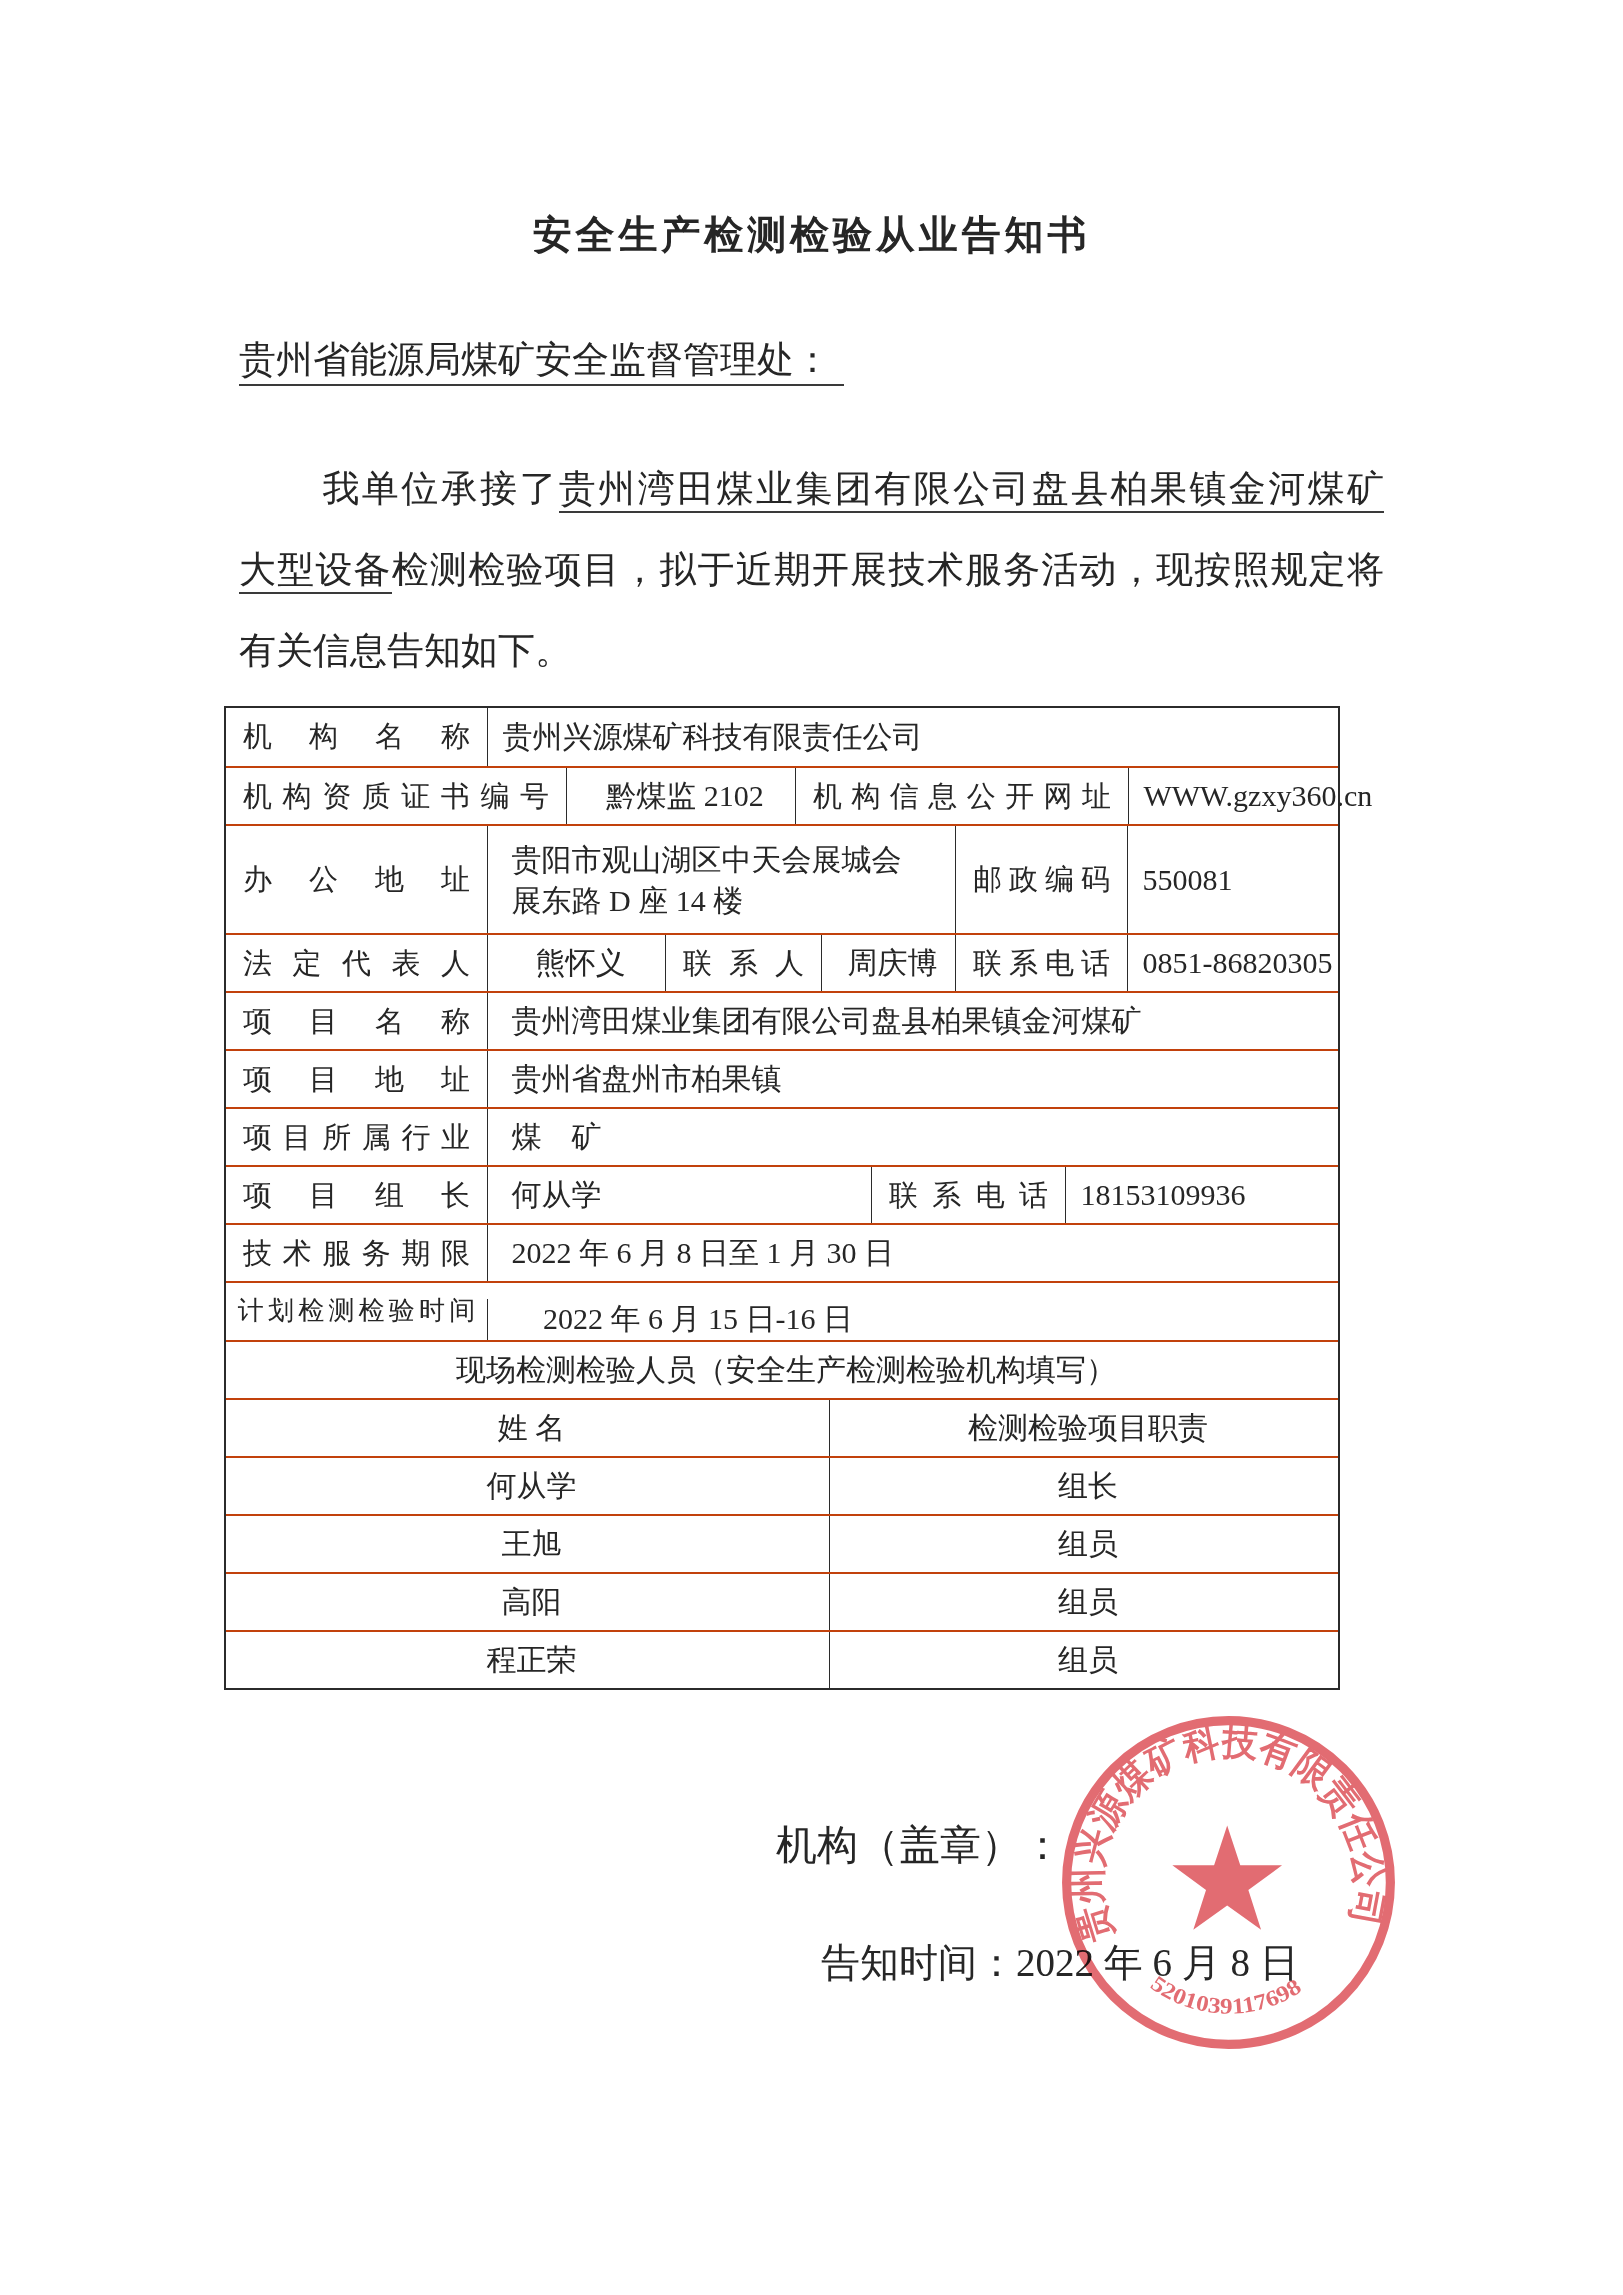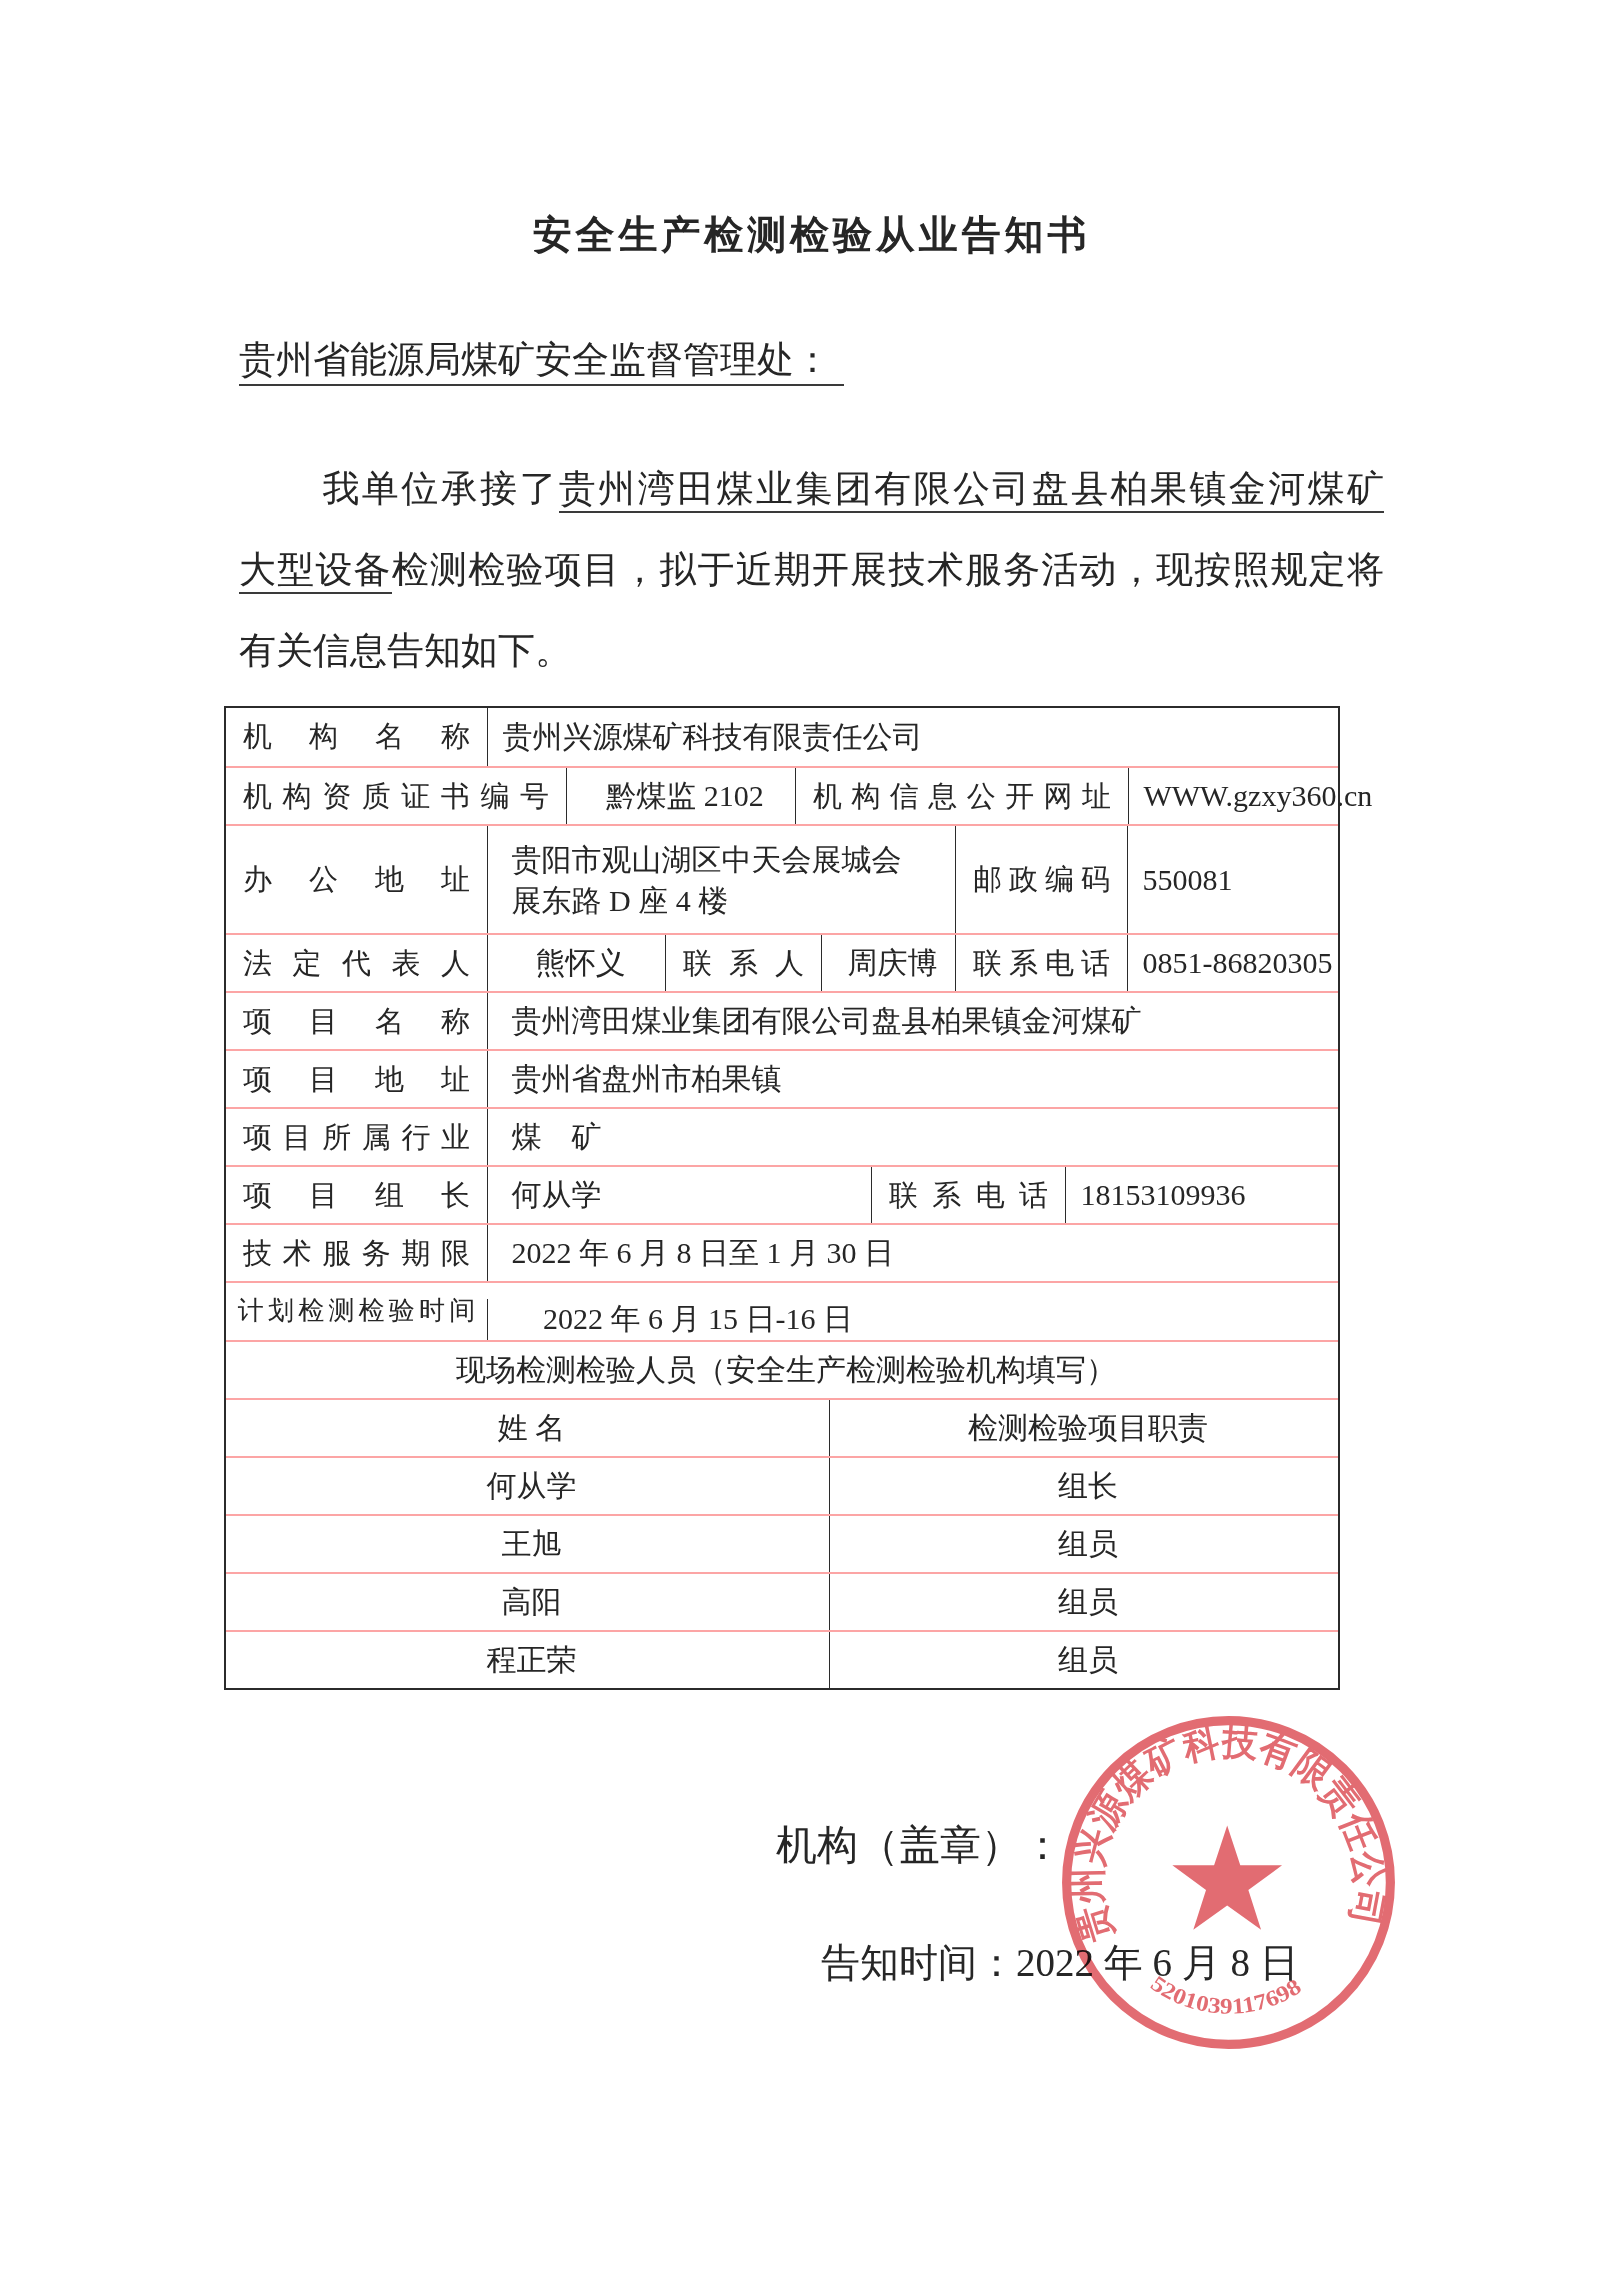--- a/index.html
+++ b/index.html
@@ -49,21 +49,21 @@
   }
   
   .doc-table {
     position: absolute;
     left: 224px; top: 706px;
     width: 1116px;
     border: 2px solid #2b2b2b;
     font-size: 30px;
     box-sizing: border-box;
   }
-  .t-row { display: flex; min-height: 58px; border-top: 2px solid #fca5a5; box-sizing: border-box; }
+  .t-row { display: flex; min-height: 58px; border-top: 2px solid #c2410c; box-sizing: border-box; }
   .t-row:first-child { border-top: none; }
   .t-row.tall { min-height: 109px; }
   .cell { box-sizing: border-box; border-left: 1.3px solid #2b2b2b; }
   .cell:first-child { border-left: none; }
   .lbl {
     font-size: 29px;
     line-height: 56px;
     text-align: justify;
     text-align-last: justify;
     padding: 0 17px;
@@ -143,21 +143,21 @@
     <div class="t-row">
       <div class="cell lbl w-cert-l">机构资质证书编号</div>
       <div class="cell val center w-cert-v">黔煤监 2102</div>
       <div class="cell lbl w-cert-l2">机构信息公开网址</div>
       <div class="cell val w-rest">WWW.gzxy360.cn</div>
     </div>
 
     <div class="t-row tall">
       <div class="cell lbl w-label">办公地址</div>
       <div class="cell val pre pad w-office-v">贵阳市观山湖区中天会展城会
-展东路 D 座 4 楼</div>
+展东路 D 座 14 楼</div>
       <div class="cell lbl w-zip-l">邮政编码</div>
       <div class="cell val w-rest">550081</div>
     </div>
 
     <div class="t-row">
       <div class="cell lbl w-label">法定代表人</div>
       <div class="cell val center w-legal-v">熊怀义</div>
       <div class="cell lbl w-contact-l">联系人</div>
       <div class="cell val center w-contact-v">周庆博</div>
       <div class="cell lbl w-phone-l">联系电话</div>

